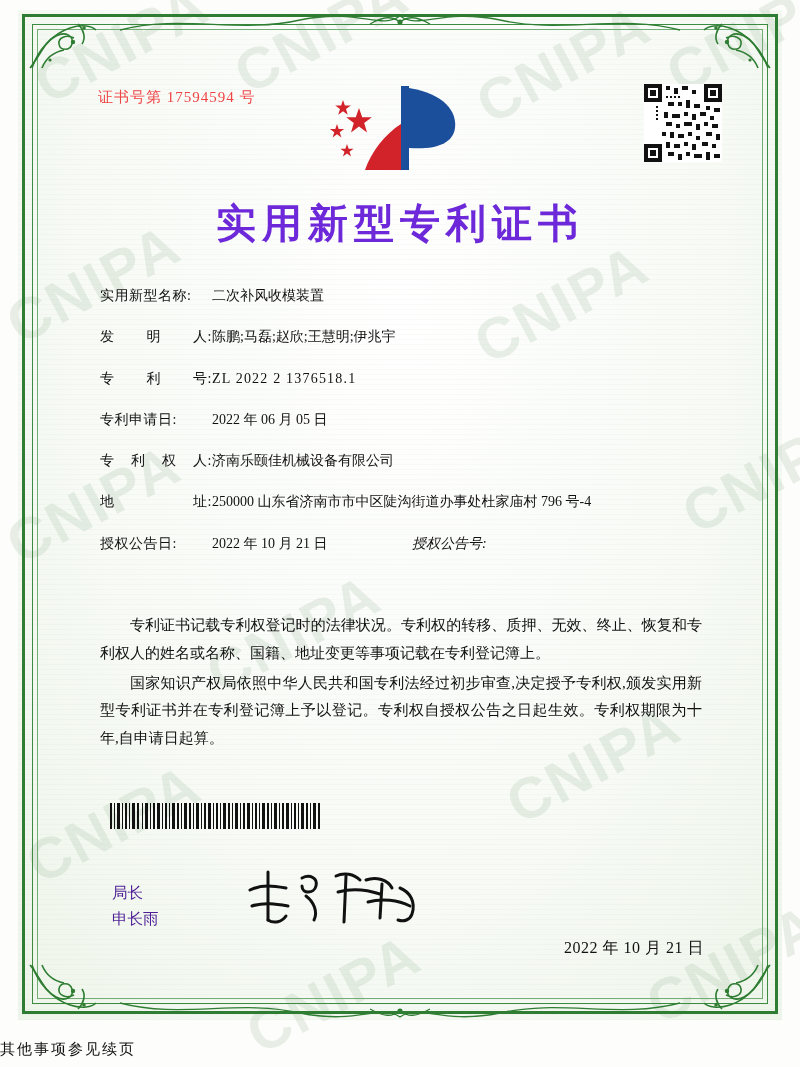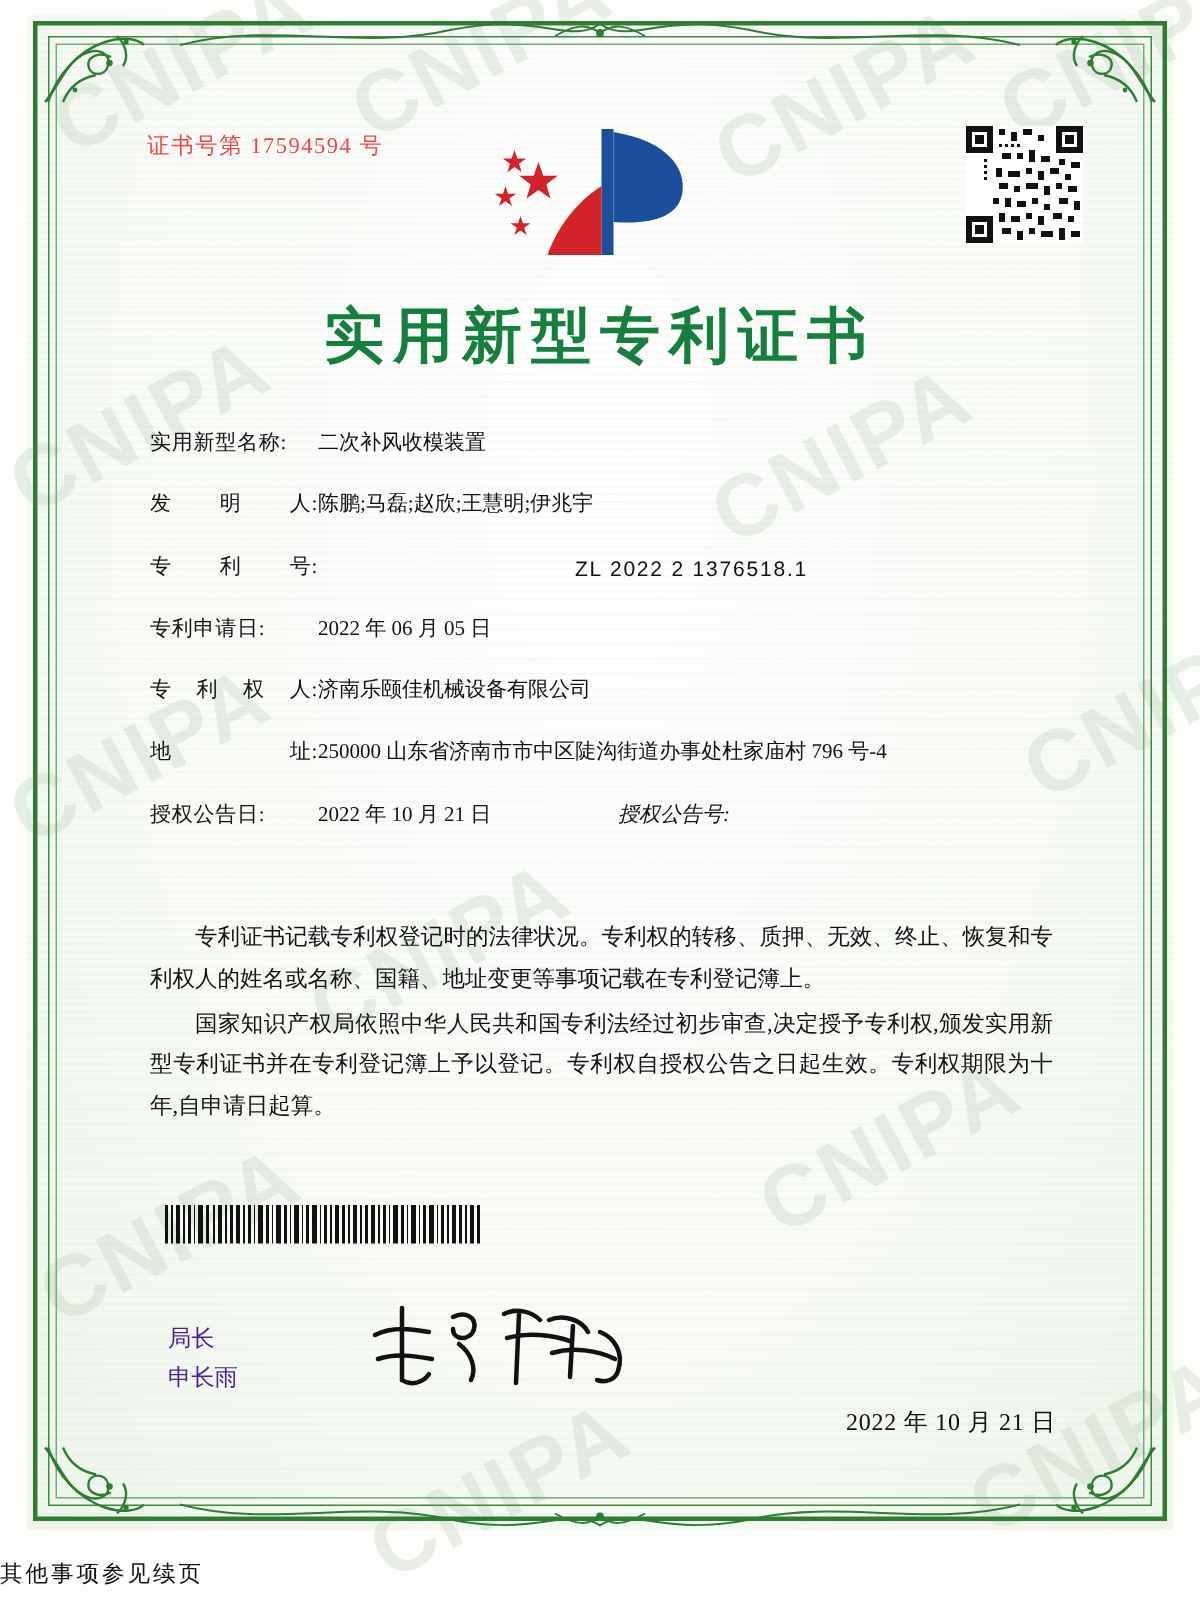--- a/index.html
+++ b/index.html
@@ -110,21 +110,21 @@
     width: 190px; height: 104px;
   }
   .title {
     position: absolute;
     left: 0; right: 0;
     top: 196px;
     text-align: center;
     font-size: 40px;
     font-weight: 700;
     letter-spacing: 6px;
-    color: #15803d;
+    color: #6d28d9;
     font-family: "Liberation Serif", "DejaVu Serif", serif;
   }
 
   
   .fields {
     position: absolute;
     left: 100px;
     top: 286px;
     width: 610px;
     font-size: 14px;
@@ -143,23 +143,22 @@
     white-space: nowrap;
   }
   .row .label.spread {
     display: flex;
     justify-content: space-between;
   }
   .row .value {
     flex: 1;
   }
   .mono-ish {
-    font-family: Liberation Sans, sans-serif;
+    font-family: Liberation Serif, serif;
     letter-spacing: 1.2px;
-    text-align: center;
   }
   .row.inline2 .value2wrap {
     display: flex;
     flex: 1;
   }
   .row .label2 {
     width: 128px;
     flex: 0 0 128px;
     white-space: nowrap;
     font-style: italic;

